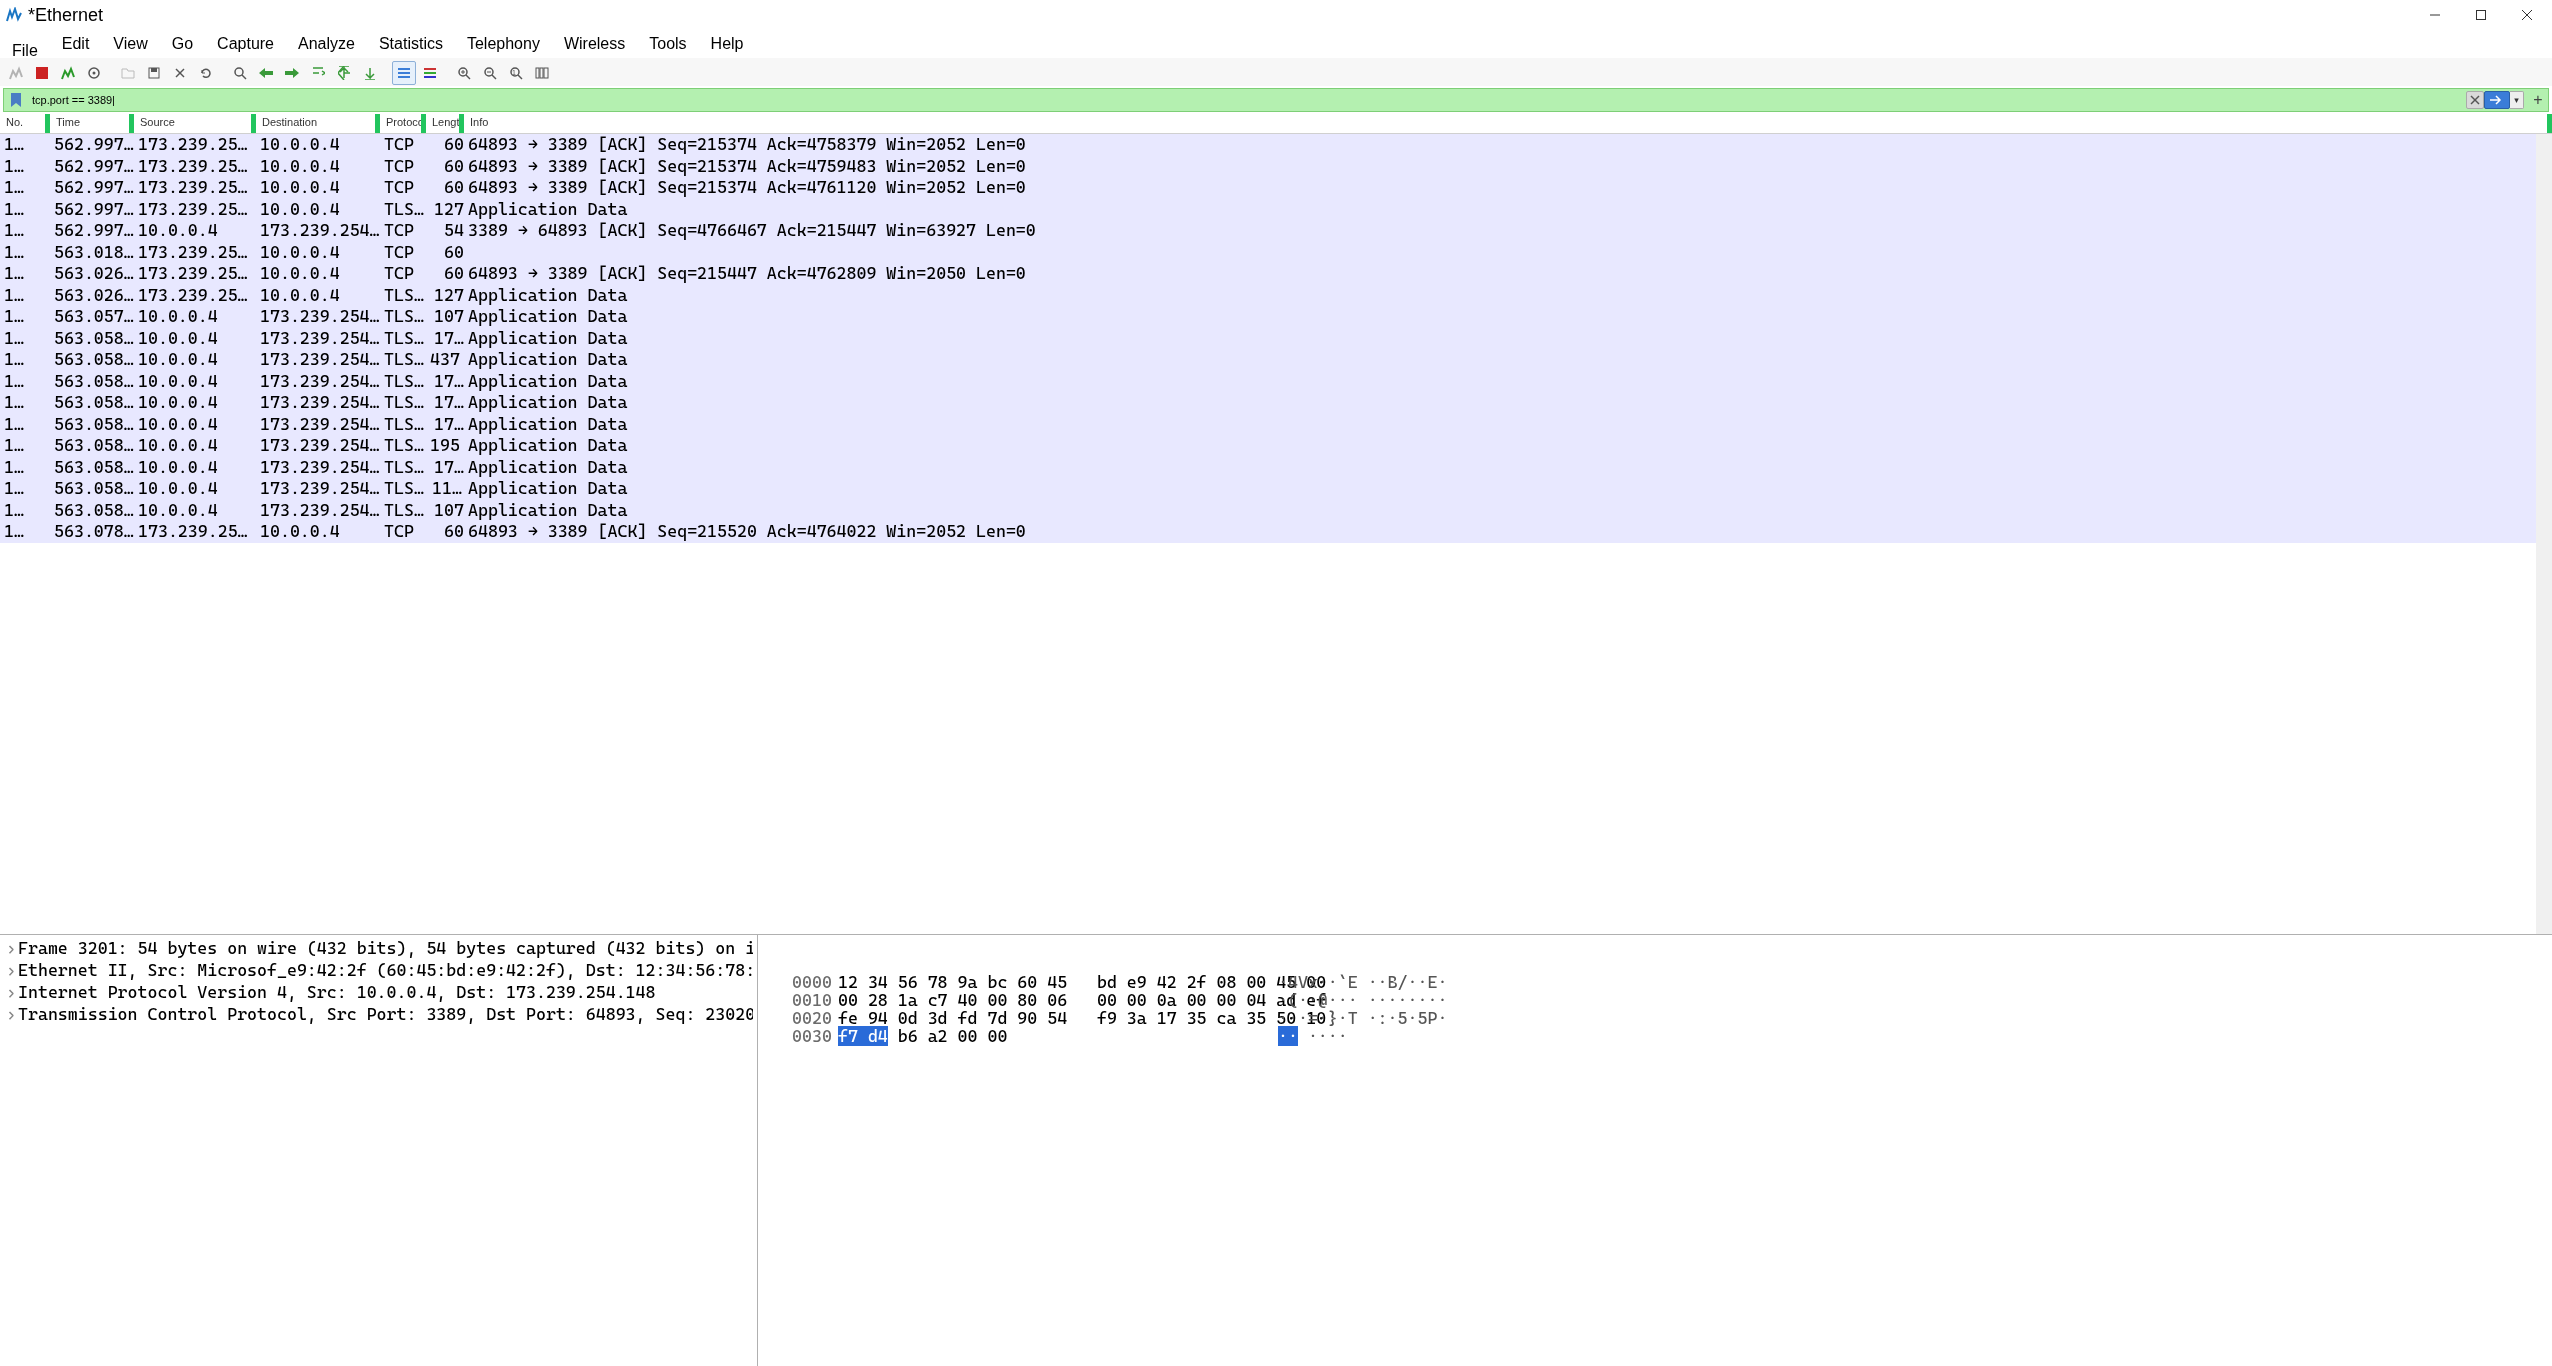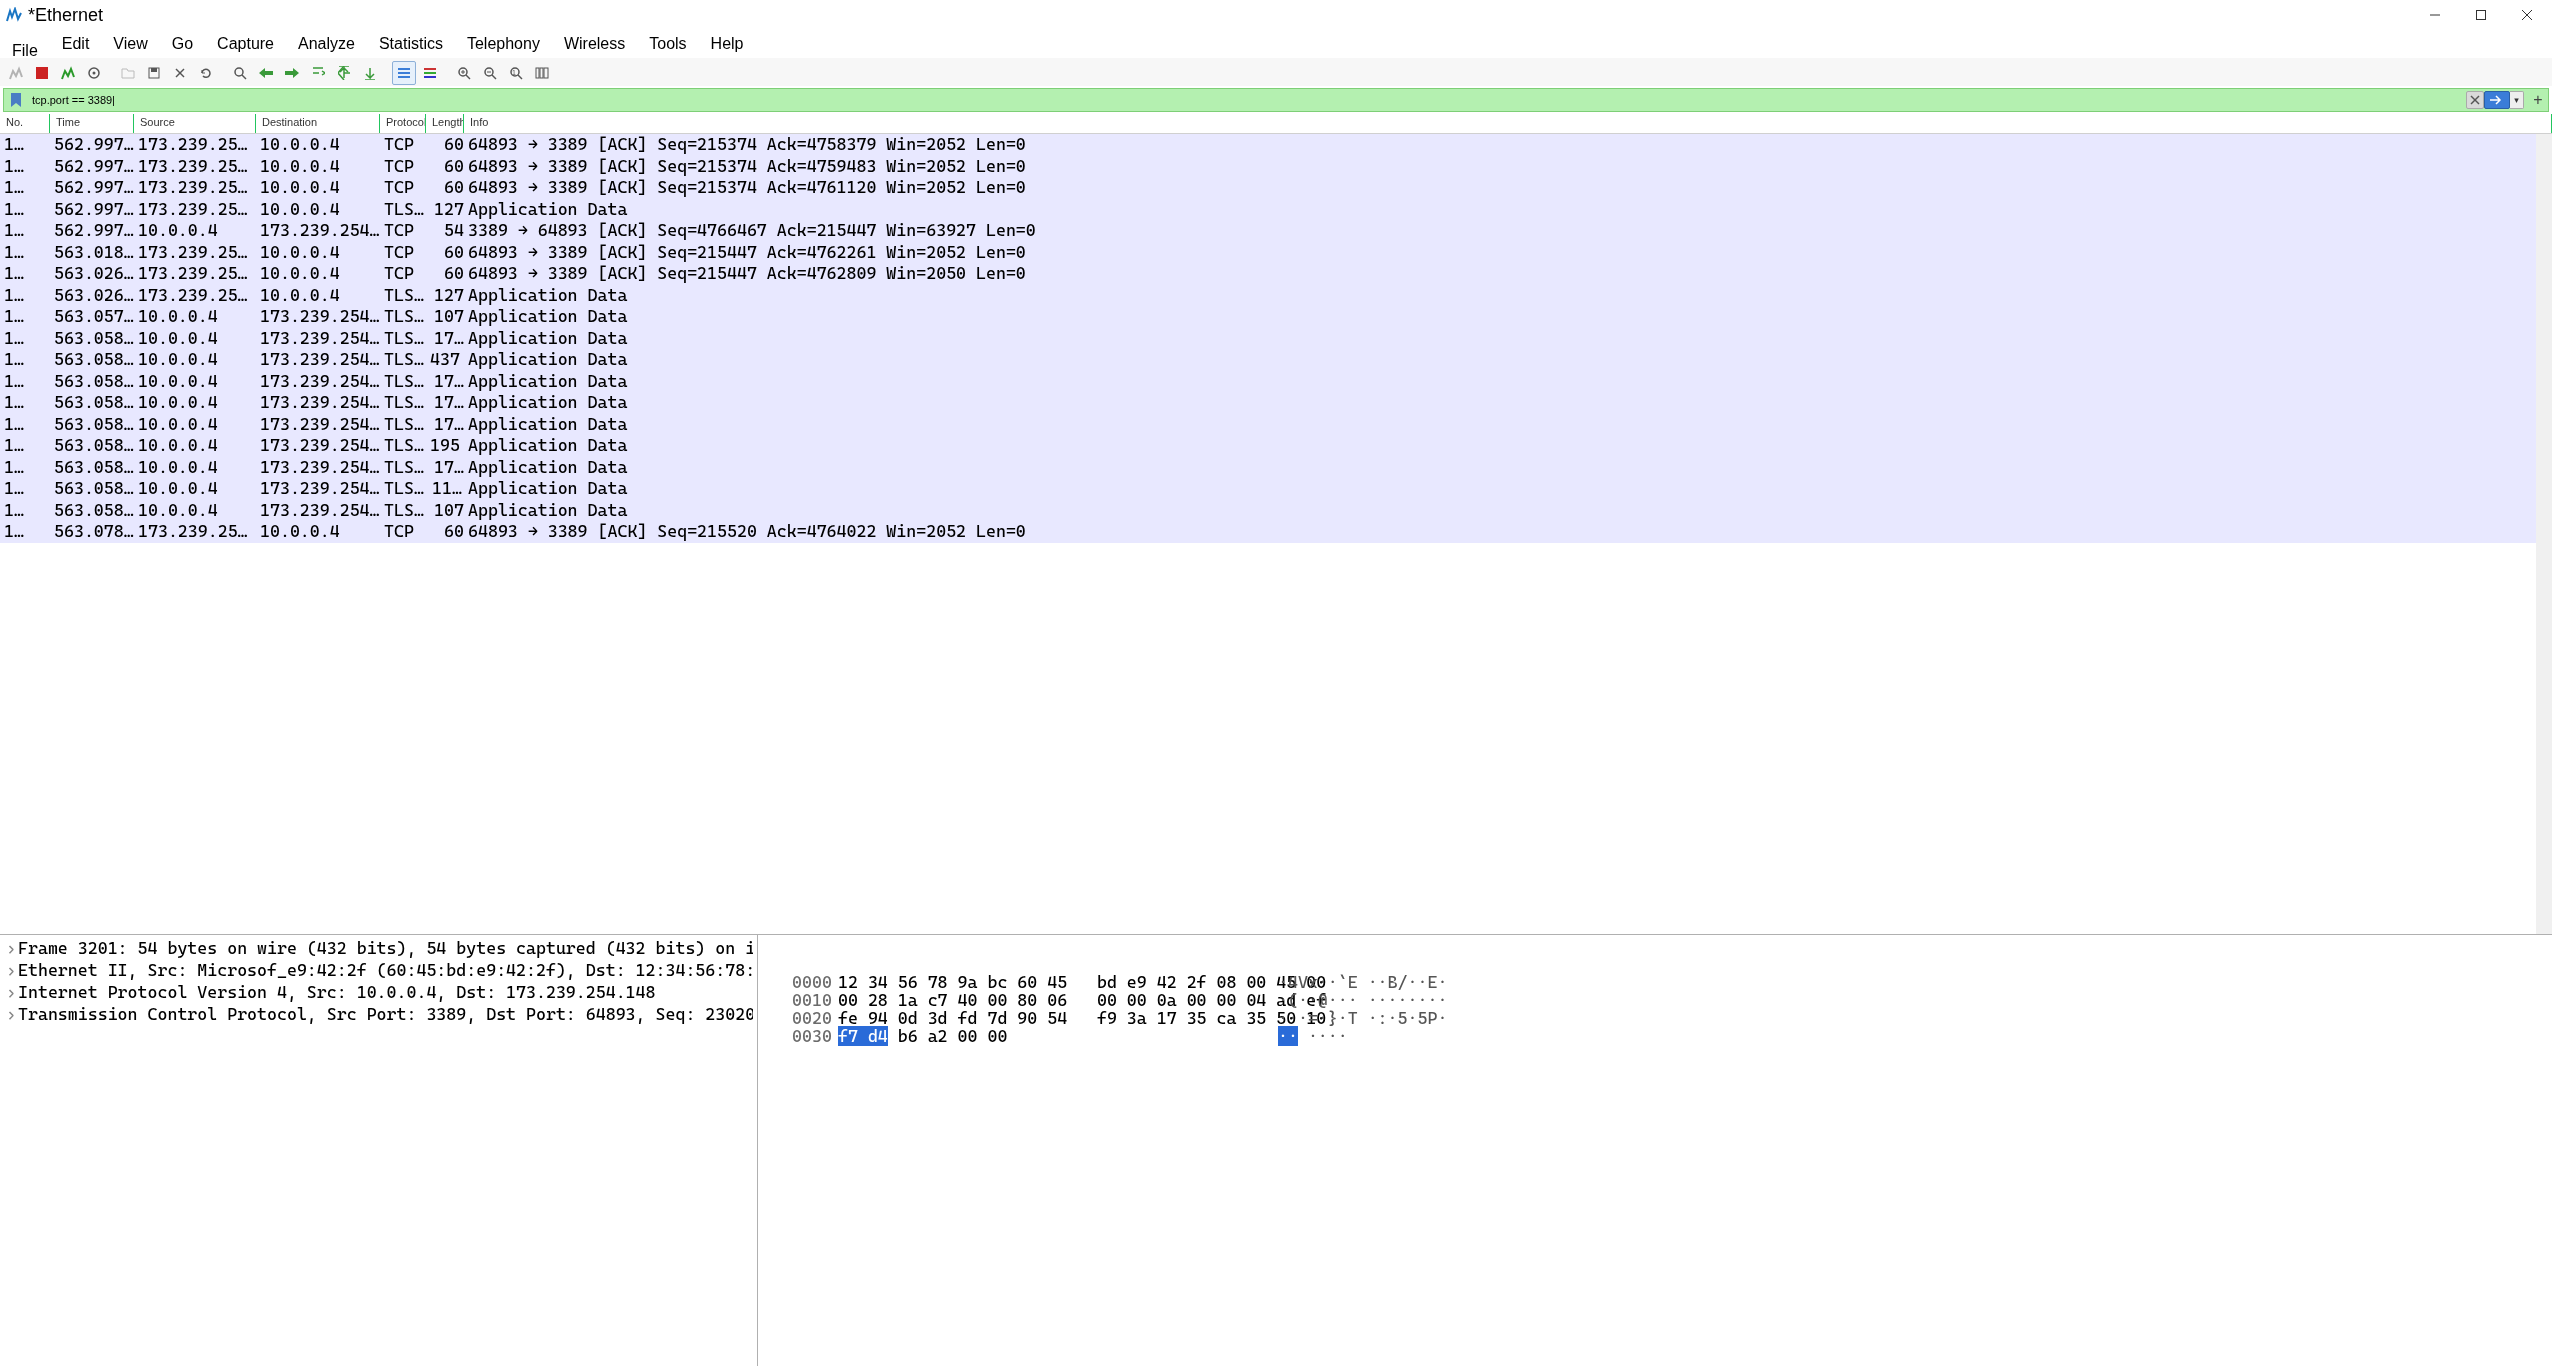--- a/index.html
+++ b/index.html
@@ -19,21 +19,21 @@
 .tool-sep { width: 6px; }
 .tool-btn svg, .tool-btn span { pointer-events: none; }
 .filter-bar { display: flex; align-items: center; height: 24px; background: #b4f0b0; border: 1px solid #7ecf77; margin: 2px 3px; }
 .filter-bar input { flex: 1; border: none; outline: none; background: transparent; font-family: inherit; font-size: 11px; padding: 0 6px; }
 .filter-bar .bk-icon { width: 16px; height: 16px; margin: 0 2px 0 4px; display: flex; align-items: center; justify-content: center;}
 .filter-apply { background:#3a7dd8; color:#fff; border:1px solid #2a5fa5; border-radius:2px; width:26px; height:18px; display:flex; align-items:center; justify-content:center; }
 .filter-clear { background:#d9d9d9; border:1px solid #aaa; border-radius:2px; width:18px; height:18px; display:flex; align-items:center; justify-content:center; }
 .filter-dd { width:14px; height:18px; display:flex; align-items:center; justify-content:center; border:1px solid #aaa; border-left:none; border-radius:0 2px 2px 0; background:#eee; font-size:9px; color:#333; }
 .filter-plus { width:20px; height:20px; display:flex; align-items:center; justify-content:center; font-size:16px; color:#444; margin-left:4px; }
 .header-row { display: flex; height: 20px; background: #fff; border-bottom: 1px solid #d0d0d0; font-size: 11px; color: #333; }
-.header-row .hcell { padding: 2px 6px; border-right: 1px solid #22c55e; white-space: nowrap; overflow: hidden; }
+.header-row .hcell { padding: 2px 6px; border-right: 5px solid #22c55e; white-space: nowrap; overflow: hidden; }
 .col-no { width: 50px; }
 .col-time { width: 84px; }
 .col-src { width: 122px; }
 .col-dst { width: 124px; }
 .col-proto { width: 46px; }
 .col-len { width: 38px; }
 .col-info { flex: 1; }
 .packet-list { height: 800px; overflow: hidden; position: relative; font-family: Consolas, "Cascadia Mono", monospace; font-size: 17px; line-height: 21.5px; }
 .packet-list::-webkit-scrollbar, .packet-list .sbar { position: absolute; right: 0; top: 0; bottom: 0; width: 16px; background: #f0f0f0; }
 .packet-row { display: flex; white-space: pre; background: #e8e8ff; padding-left: 4px; }
@@ -252,21 +252,21 @@
   <div class="hcell col-info">Info</div>
 </div>
 
 <div class="packet-list" id="packet-list">
 
   <div class="packet-row"><div class="c col-no">  1…</div><div class="c col-time">562.997…</div><div class="c col-src">173.239.254.…</div><div class="c col-dst">10.0.0.4</div><div class="c col-proto">TCP</div><div class="c col-len" style="text-align:right">60</div><div class="c col-info"> 64893 → 3389 [ACK] Seq=215374 Ack=4758379 Win=2052 Len=0</div></div>
     <div class="packet-row"><div class="c col-no">  1…</div><div class="c col-time">562.997…</div><div class="c col-src">173.239.254.…</div><div class="c col-dst">10.0.0.4</div><div class="c col-proto">TCP</div><div class="c col-len" style="text-align:right">60</div><div class="c col-info"> 64893 → 3389 [ACK] Seq=215374 Ack=4759483 Win=2052 Len=0</div></div>
     <div class="packet-row"><div class="c col-no">  1…</div><div class="c col-time">562.997…</div><div class="c col-src">173.239.254.…</div><div class="c col-dst">10.0.0.4</div><div class="c col-proto">TCP</div><div class="c col-len" style="text-align:right">60</div><div class="c col-info"> 64893 → 3389 [ACK] Seq=215374 Ack=4761120 Win=2052 Len=0</div></div>
     <div class="packet-row"><div class="c col-no">  1…</div><div class="c col-time">562.997…</div><div class="c col-src">173.239.254.…</div><div class="c col-dst">10.0.0.4</div><div class="c col-proto">TLS…</div><div class="c col-len" style="text-align:right">127</div><div class="c col-info"> Application Data</div></div>
     <div class="packet-row"><div class="c col-no">  1…</div><div class="c col-time">562.997…</div><div class="c col-src">10.0.0.4</div><div class="c col-dst">173.239.254.…</div><div class="c col-proto">TCP</div><div class="c col-len" style="text-align:right">54</div><div class="c col-info"> 3389 → 64893 [ACK] Seq=4766467 Ack=215447 Win=63927 Len=0</div></div>
-    <div class="packet-row"><div class="c col-no">  1…</div><div class="c col-time">563.018…</div><div class="c col-src">173.239.254.…</div><div class="c col-dst">10.0.0.4</div><div class="c col-proto">TCP</div><div class="c col-len" style="text-align:right">60</div><div class="c col-info"> 64893 → 3389 [ACK] Seq=215447 Ack=4762261 Win=2052 Len=0</div></div>
+    <div class="packet-row"><div class="c col-no">  1…</div><div class="c col-time">563.018…</div><div class="c col-src">173.239.254.…</div><div class="c col-dst">10.0.0.4</div><div class="c col-proto">TCP</div><div class="c col-len" style="text-align:right">60</div></div>
     <div class="packet-row"><div class="c col-no">  1…</div><div class="c col-time">563.026…</div><div class="c col-src">173.239.254.…</div><div class="c col-dst">10.0.0.4</div><div class="c col-proto">TCP</div><div class="c col-len" style="text-align:right">60</div><div class="c col-info"> 64893 → 3389 [ACK] Seq=215447 Ack=4762809 Win=2050 Len=0</div></div>
     <div class="packet-row"><div class="c col-no">  1…</div><div class="c col-time">563.026…</div><div class="c col-src">173.239.254.…</div><div class="c col-dst">10.0.0.4</div><div class="c col-proto">TLS…</div><div class="c col-len" style="text-align:right">127</div><div class="c col-info"> Application Data</div></div>
     <div class="packet-row"><div class="c col-no">  1…</div><div class="c col-time">563.057…</div><div class="c col-src">10.0.0.4</div><div class="c col-dst">173.239.254.…</div><div class="c col-proto">TLS…</div><div class="c col-len" style="text-align:right">107</div><div class="c col-info"> Application Data</div></div>
     <div class="packet-row"><div class="c col-no">  1…</div><div class="c col-time">563.058…</div><div class="c col-src">10.0.0.4</div><div class="c col-dst">173.239.254.…</div><div class="c col-proto">TLS…</div><div class="c col-len" style="text-align:right">17…</div><div class="c col-info"> Application Data</div></div>
     <div class="packet-row"><div class="c col-no">  1…</div><div class="c col-time">563.058…</div><div class="c col-src">10.0.0.4</div><div class="c col-dst">173.239.254.…</div><div class="c col-proto">TLS…</div><div class="c col-len" style="text-align:left">437</div><div class="c col-info"> Application Data</div></div>
     <div class="packet-row"><div class="c col-no">  1…</div><div class="c col-time">563.058…</div><div class="c col-src">10.0.0.4</div><div class="c col-dst">173.239.254.…</div><div class="c col-proto">TLS…</div><div class="c col-len" style="text-align:right">17…</div><div class="c col-info"> Application Data</div></div>
     <div class="packet-row"><div class="c col-no">  1…</div><div class="c col-time">563.058…</div><div class="c col-src">10.0.0.4</div><div class="c col-dst">173.239.254.…</div><div class="c col-proto">TLS…</div><div class="c col-len" style="text-align:right">17…</div><div class="c col-info"> Application Data</div></div>
     <div class="packet-row"><div class="c col-no">  1…</div><div class="c col-time">563.058…</div><div class="c col-src">10.0.0.4</div><div class="c col-dst">173.239.254.…</div><div class="c col-proto">TLS…</div><div class="c col-len" style="text-align:right">17…</div><div class="c col-info"> Application Data</div></div>
     <div class="packet-row"><div class="c col-no">  1…</div><div class="c col-time">563.058…</div><div class="c col-src">10.0.0.4</div><div class="c col-dst">173.239.254.…</div><div class="c col-proto">TLS…</div><div class="c col-len" style="text-align:left">195</div><div class="c col-info"> Application Data</div></div>
     <div class="packet-row"><div class="c col-no">  1…</div><div class="c col-time">563.058…</div><div class="c col-src">10.0.0.4</div><div class="c col-dst">173.239.254.…</div><div class="c col-proto">TLS…</div><div class="c col-len" style="text-align:right">17…</div><div class="c col-info"> Application Data</div></div>

